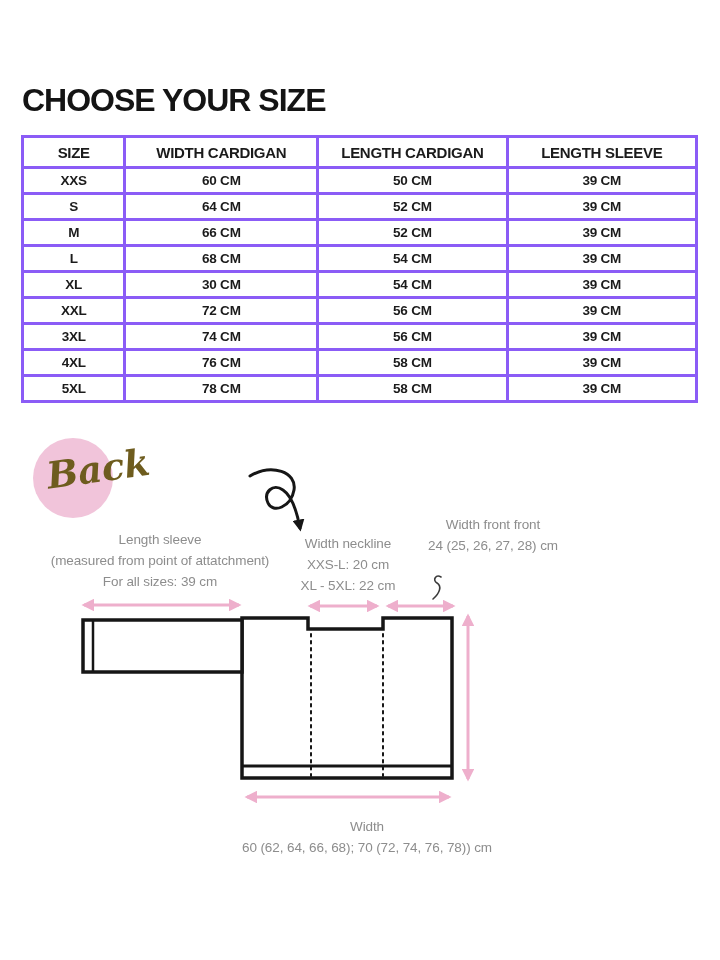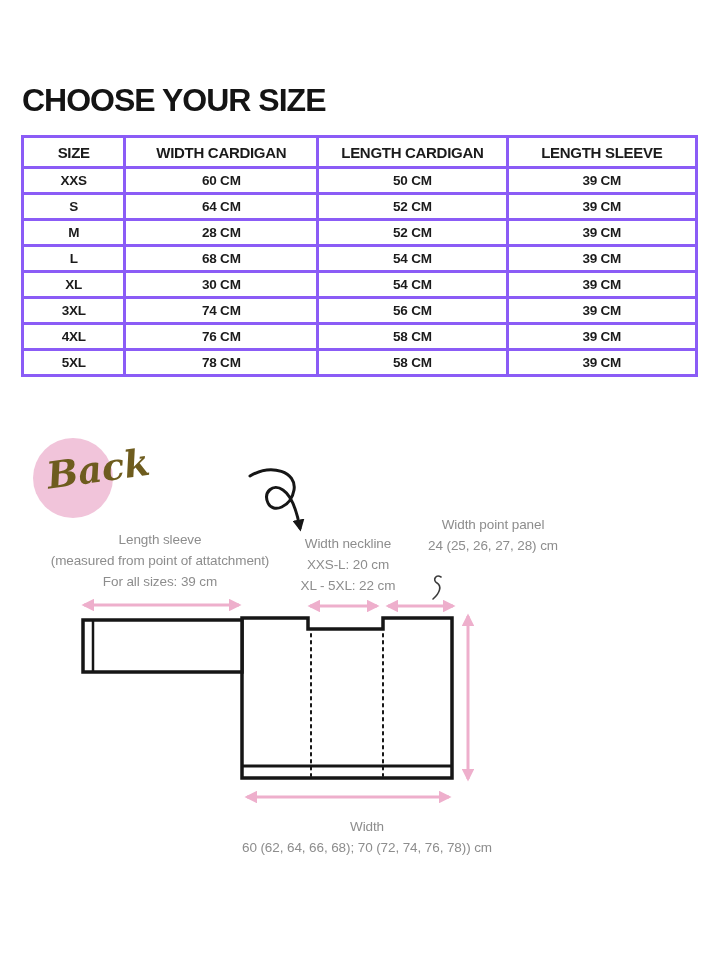--- a/index.html
+++ b/index.html
@@ -75,34 +75,40 @@
           <td>39 CM</td>
         </tr>
         <tr>
           <td>S</td>
           <td>64 CM</td>
           <td>52 CM</td>
           <td>39 CM</td>
         </tr>
         <tr>
           <td>M</td>
-          <td>28 CM</td>
+          <td>66 CM</td>
           <td>52 CM</td>
           <td>39 CM</td>
         </tr>
         <tr>
           <td>L</td>
           <td>68 CM</td>
           <td>54 CM</td>
           <td>39 CM</td>
         </tr>
         <tr>
           <td>XL</td>
           <td>30 CM</td>
           <td>54 CM</td>
+          <td>39 CM</td>
+        </tr>
+        <tr>
+          <td>XXL</td>
+          <td>72 CM</td>
+          <td>56 CM</td>
           <td>39 CM</td>
         </tr>
         <tr>
           <td>3XL</td>
           <td>74 CM</td>
           <td>56 CM</td>
           <td>39 CM</td>
         </tr>
         <tr>
           <td>4XL</td>
@@ -161,21 +167,21 @@
       <div>For all sizes: 39 cm</div>
     </div>
 
     <div class="note note-neckline">
       <div>Width neckline</div>
       <div>XXS-L: 20 cm</div>
       <div>XL - 5XL: 22 cm</div>
     </div>
 
     <div class="note note-panel">
-      <div>Width point panel</div>
+      <div>Width front front</div>
       <div>24 (25, 26, 27, 28) cm</div>
     </div>
 
 
     <div class="note note-width">
       <div>Width</div>
       <div>60 (62, 64, 66, 68); 70 (72, 74, 76, 78)) cm</div>
     </div>
 
   </div>

